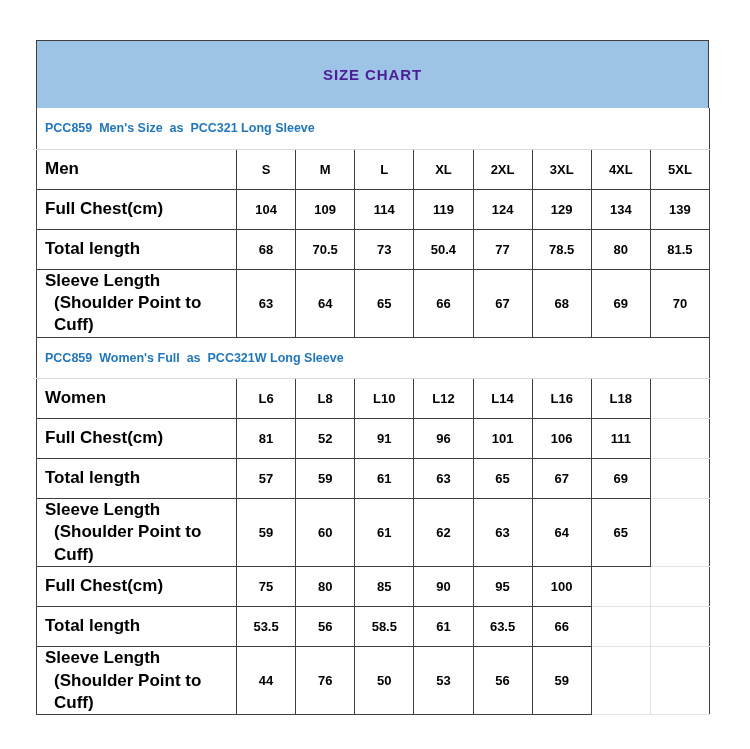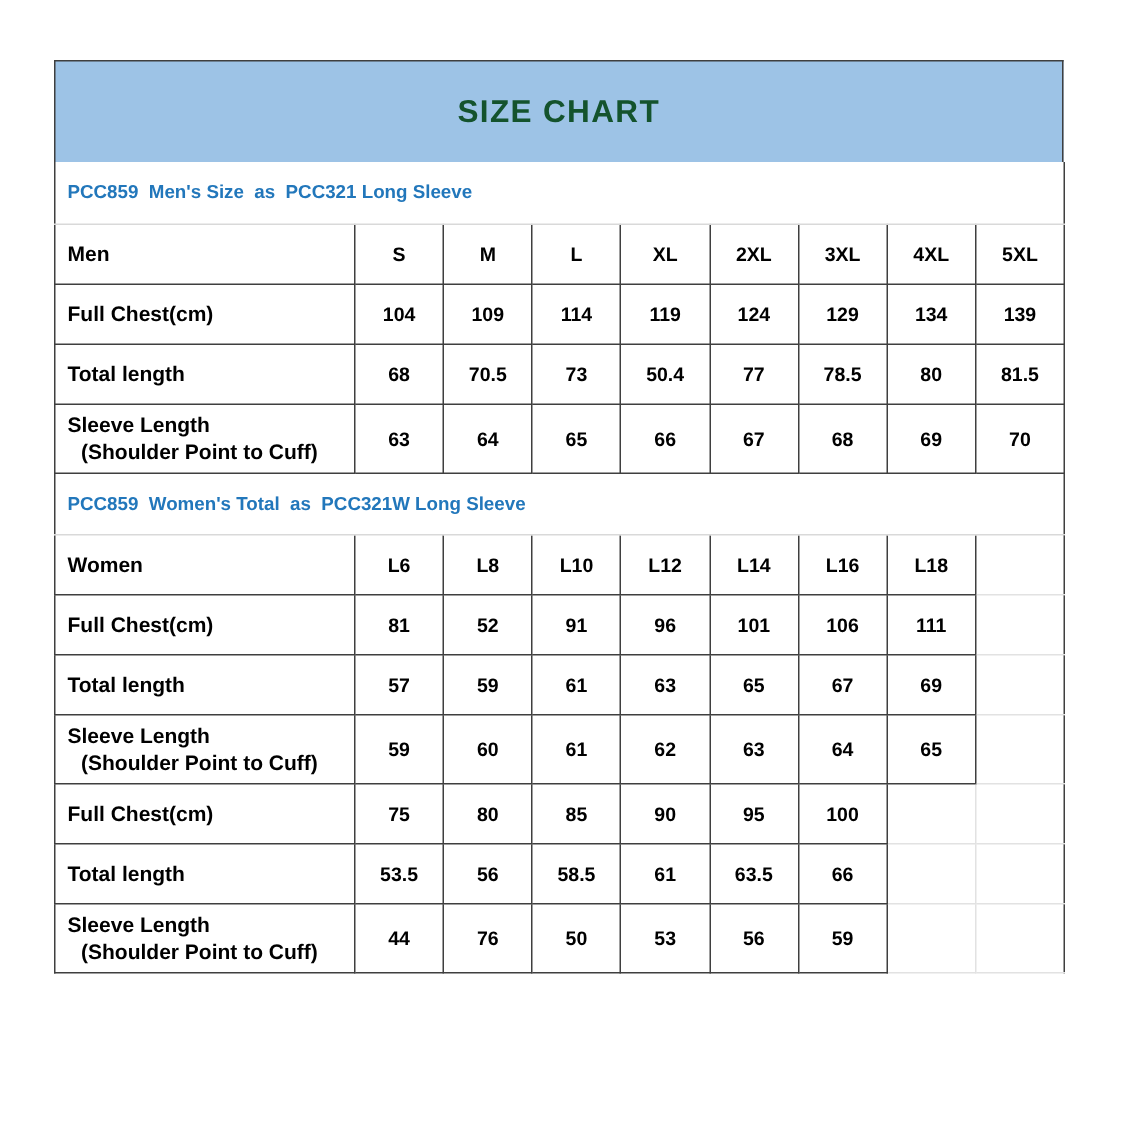--- a/index.html
+++ b/index.html
@@ -27,24 +27,24 @@
     height: 68px;
     background: #9dc3e6;
     border: 1.5px solid #3f3f3f;
     border-bottom: none;
     display: flex;
     align-items: center;
     justify-content: center;
     box-sizing: border-box;
   }
   .title-text {
-    font-size: 21px;
+    font-size: 15px;
     font-weight: bold;
     letter-spacing: 0.9px;
-    color: #14532d;
+    color: #4c1d95;
     text-align: right;
   }
 
   
   table.size-table {
     border-collapse: collapse;
     table-layout: fixed;
     width: 673px;
     background: #ffffff;
   }
@@ -82,21 +82,21 @@
     height: 40px;
   }
   .data-row.tall td {
     height: 46px;
   }
 
   td.lbl {
     border: 1.5px solid #3f3f3f;
     padding-left: 8px;
     font-weight: bold;
-    font-size: 14px;
+    font-size: 17px;
     line-height: 1.32;
   }
   td.val {
     border: 1.5px solid #3f3f3f;
     text-align: center;
     font-weight: bold;
     font-size: 13px;
   }
   td.blank {
     border: 1px solid #e2e2e2;
@@ -175,21 +175,21 @@
           <td class="val">63</td>
           <td class="val">64</td>
           <td class="val">65</td>
           <td class="val">66</td>
           <td class="val">67</td>
           <td class="val">68</td>
           <td class="val">69</td>
           <td class="val">70</td>
         </tr>
         <tr class="sect-row">
-          <td colspan="9"><span class="sect-label">PCC859  Women's Total  as  PCC321W Long Sleeve</span></td>
+          <td colspan="9"><span class="sect-label">PCC859  Women's Full  as  PCC321W Long Sleeve</span></td>
         </tr>
         <tr class="data-row">
           <td class="lbl">Women</td>
           <td class="val">L6</td>
           <td class="val">L8</td>
           <td class="val">L10</td>
           <td class="val">L12</td>
           <td class="val">L14</td>
           <td class="val">L16</td>
           <td class="val">L18</td>

